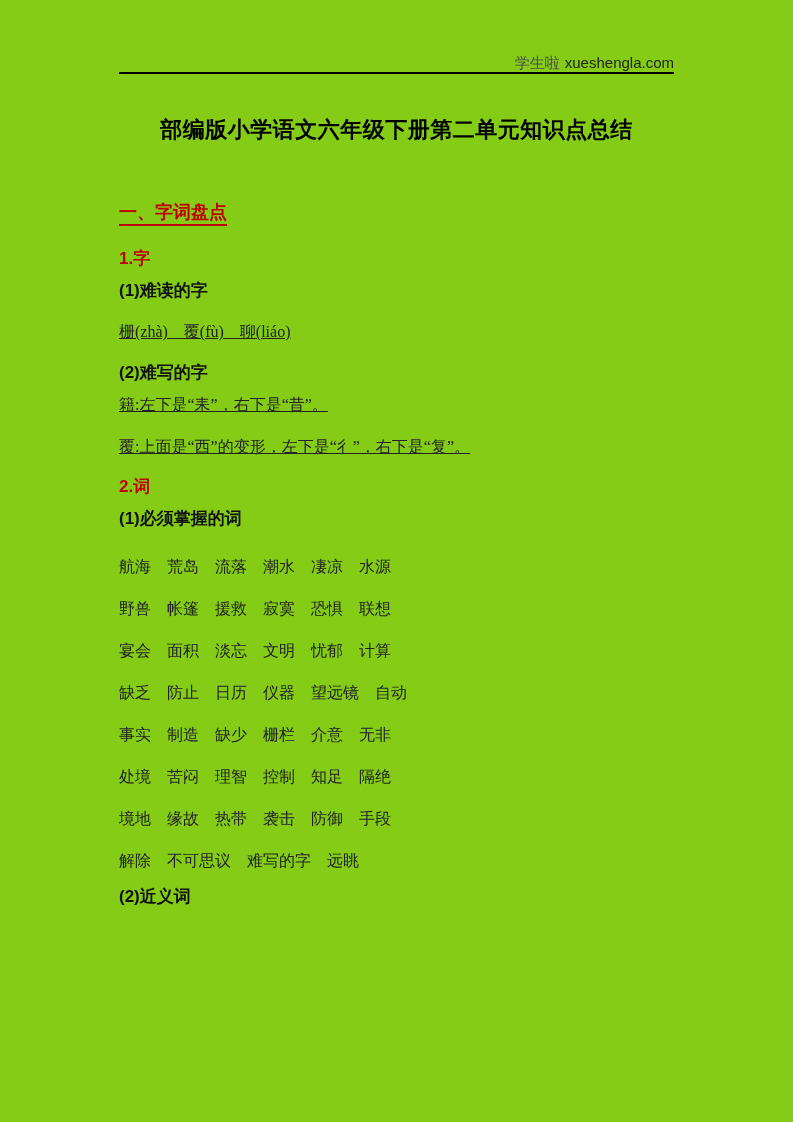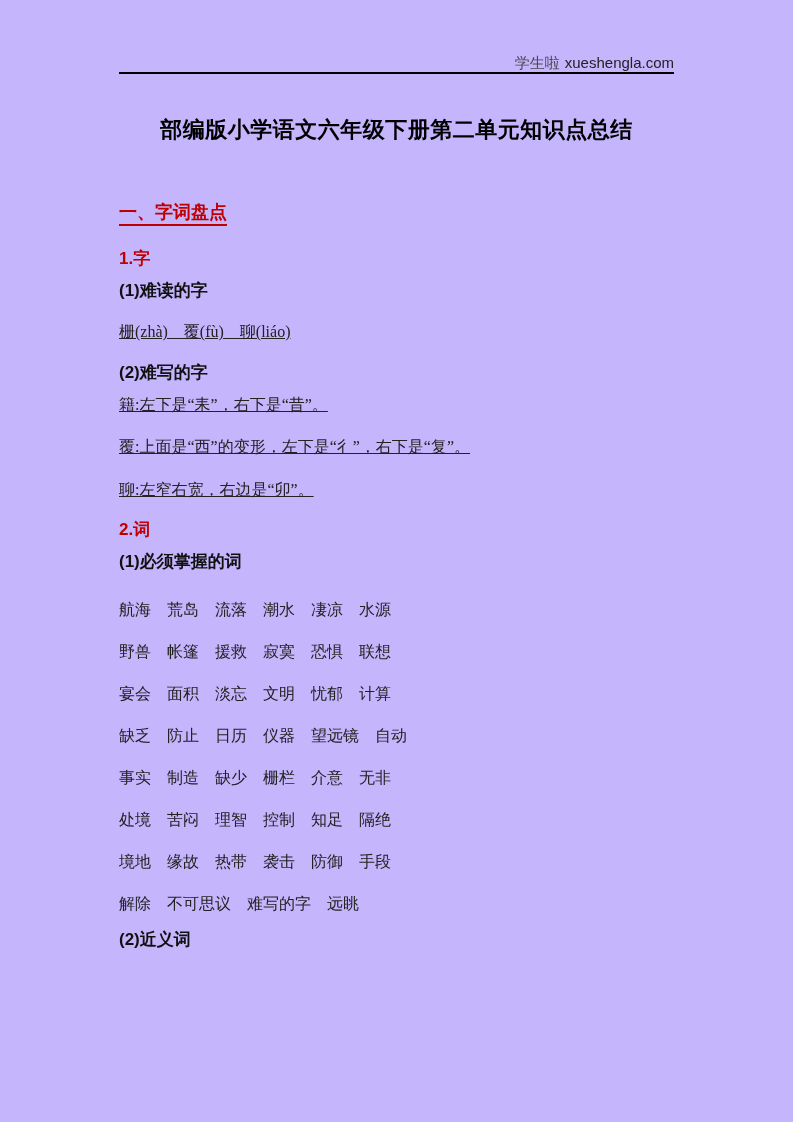--- a/index.html
+++ b/index.html
@@ -2,21 +2,21 @@
 <html><head>
 <meta charset="utf-8">
 <style>
   * { margin: 0; padding: 0; box-sizing: border-box; }
   html, body { background: #ffffff; }
   .page {
     position: relative;
     width: 793px;
     height: 1122px;
     margin: 0 auto;
-    background: #c4b5fd;
+    background: #84cc16;
     overflow: hidden;
     font-family: "Liberation Serif", "DejaVu Serif", serif;
     color: #1c1c1c;
   }
   .content {
     width: 555px;
     margin: 0 auto;
     padding-top: 54px;
   }
   
@@ -112,21 +112,20 @@
     <div class="sub-heading mt-23">1.字</div>
 
     <div class="item-label mt-20">(1)难读的字</div>
 
     <div class="body-line mt-21">栅(zhà)　覆(fù)　聊(liáo)</div>
 
     <div class="item-label mt-21">(2)难写的字</div>
 
     <div class="body-line mt-20">籍:左下是“耒”，右下是“昔”。</div>
     <div class="body-line mt-22">覆:上面是“西”的变形，左下是“彳”，右下是“复”。</div>
-    <div class="body-line mt-23">聊:左窄右宽，右边是“卯”。</div>
 
     <div class="sub-heading mt-44">2.词</div>
 
     <div class="item-label mt-20">(1)必须掌握的词</div>
 
     <div class="word-row mt-28">航海　荒岛　流落　潮水　凄凉　水源</div>
     <div class="word-row mt-22">野兽　帐篷　援救　寂寞　恐惧　联想</div>
     <div class="word-row mt-22">宴会　面积　淡忘　文明　忧郁　计算</div>
     <div class="word-row mt-22">缺乏　防止　日历　仪器　望远镜　自动</div>
     <div class="word-row mt-22">事实　制造　缺少　栅栏　介意　无非</div>

